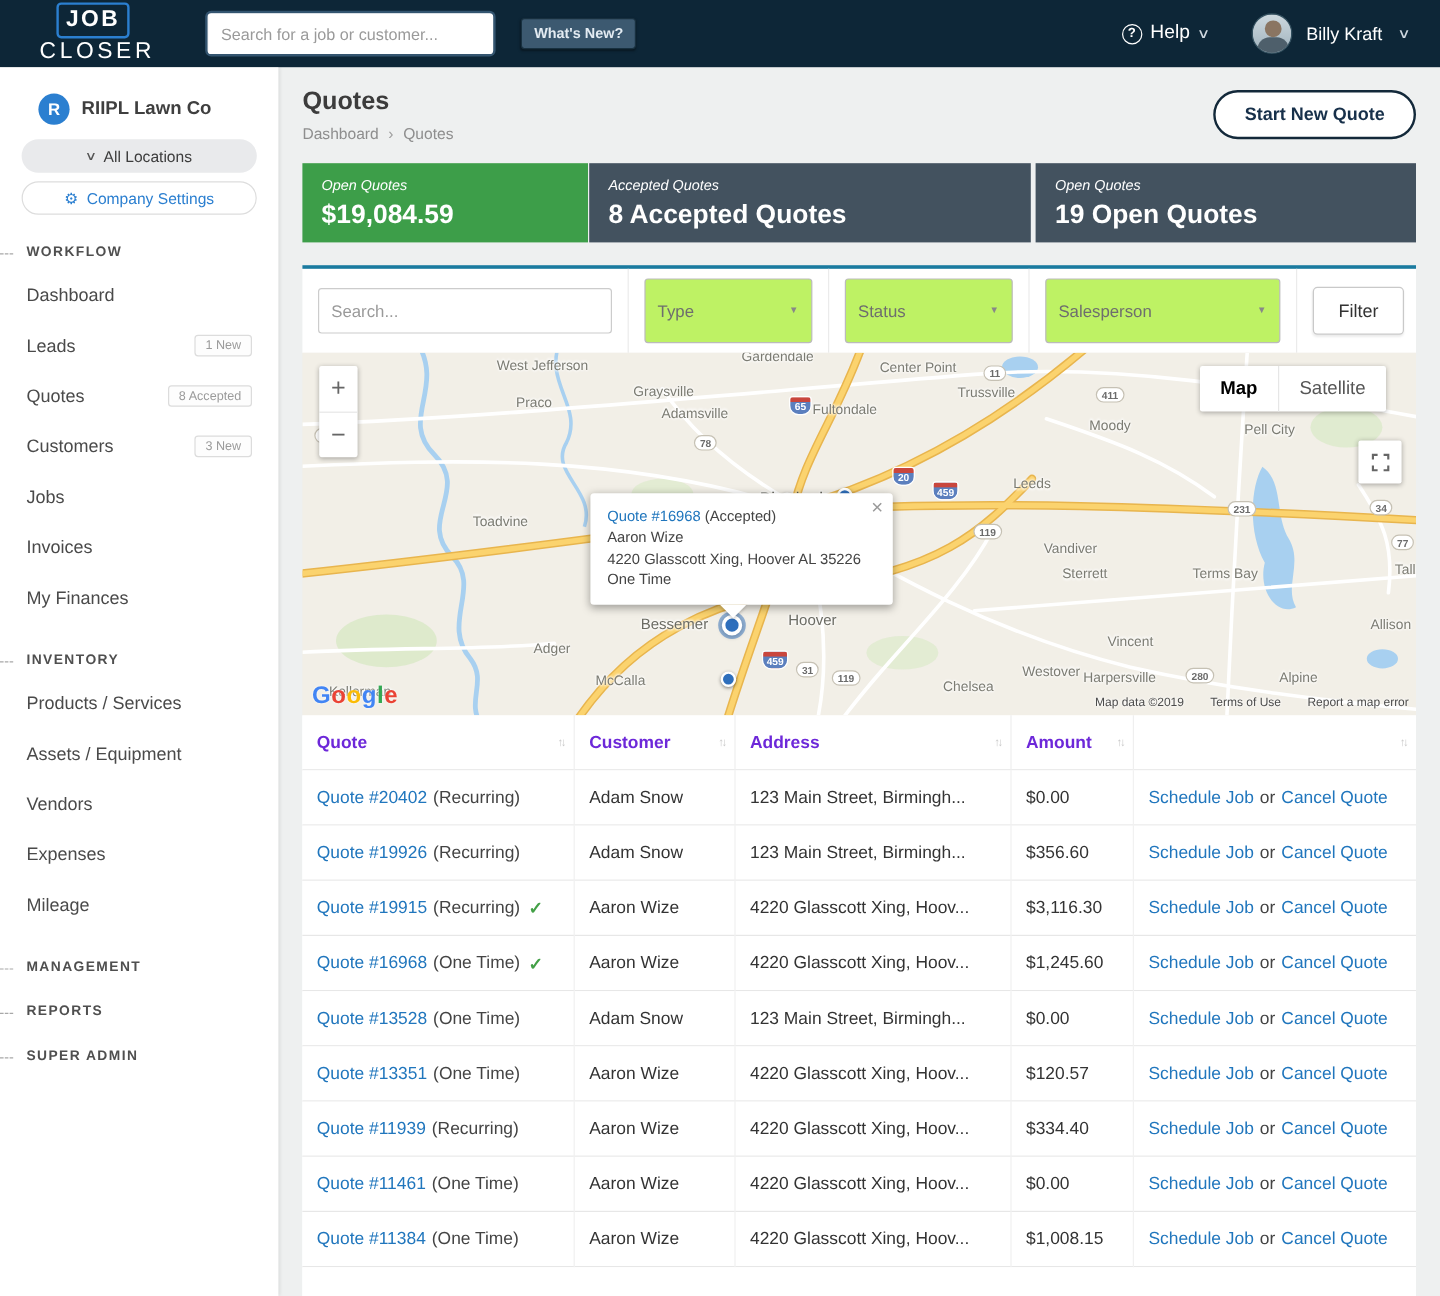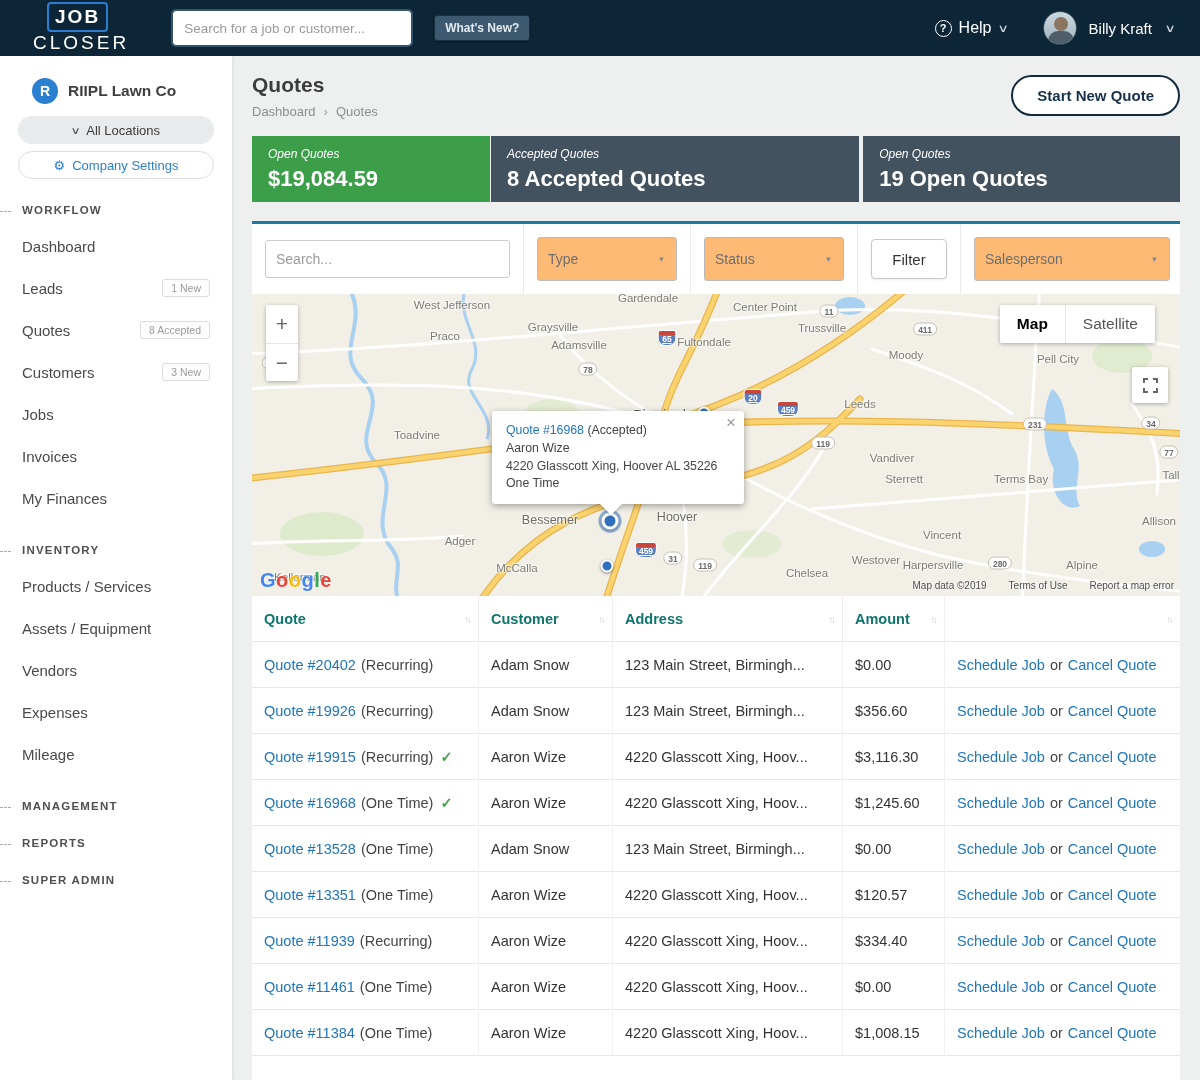--- a/index.html
+++ b/index.html
@@ -66,35 +66,35 @@
   .stat-card:nth-child(3) { flex: 1; }
   .stat-label { font-size: 12px; font-style: italic; }
   .stat-value { font-size: 22px; font-weight: bold; margin-top: 5px; }
 
   
   .filterbar { margin-top: 19px; background: #fff; border-top: 3px solid #1a7a9f; height: 73px; display: flex; align-items: center; }
   .fsec { display: flex; align-items: center; height: 100%; padding: 0 13px; }
   .fsec + .fsec { border-left: 1px solid #ebebeb; }
   .f-search { width: 245px; height: 38px; border: 1px solid #ccc; border-radius: 3px; padding: 0 10px; font-size: 14px; color: #333; outline: none; }
   .f-search::placeholder { color: #9a9a9a; }
-  .sel { position: relative; height: 44px; border: 1px solid #bbb; border-radius: 3px; background: #fdba74; display: flex; align-items: center; padding: 0 26px 0 10px; font-size: 14px; color: #6e6e6e; cursor: pointer; }
+  .sel { position: relative; height: 54px; border: 1px solid #bbb; border-radius: 3px; background: #bef264; display: flex; align-items: center; padding: 0 26px 0 10px; font-size: 14px; color: #6e6e6e; cursor: pointer; }
   .sel-type { width: 140px; } .sel-status { width: 140px; } .sel-sales { width: 196px; }
   .sel-arrow { position: absolute; right: 9px; top: 50%; transform: translateY(-50%) scale(.72); color: #888; font-size: 11px; }
   .sel-arrow::before { content: "▼"; }
   .btn-filter { margin-left: auto; width: 76px; height: 40px; background: #fff; border: 1px solid #c9c9c9; border-radius: 4px; font-size: 15px; color: #333; cursor: pointer; box-shadow: 0 1px 2px rgba(0,0,0,.08); }
   .fsec-last { flex: 1; }
 
   
   .map { position: relative; height: 302px; background: #f2efe7; overflow: hidden; }
   .map svg.base { position: absolute; inset: 0; }
   .map-label { position: absolute; transform: translate(-50%,-50%); font-size: 11.5px; color: #7b7b72; text-shadow: 0 0 3px #fff, 0 1px 2px #fff, 0 -1px 2px #fff; white-space: nowrap; z-index: 3; }
   .map-label.big { font-size: 12.5px; color: #6b6b63; }
   .map-label.city { font-size: 14px; color: #585850; letter-spacing: .3px; }
   .shield { position: absolute; transform: translate(-50%,-50%); z-index: 3; display: flex; align-items: center; justify-content: center; font-weight: bold; }
-  .shield.i { min-width: 19px; height: 16px; padding: 2px 3px 0; color: #fff; font-size: 8.5px; background: linear-gradient(180deg, #c9463d 0 4px, #5b7fbe 4px); border-radius: 3px 3px 8px 8px; border: 1px solid #fff; text-decoration: underline; }
+  .shield.i { min-width: 19px; height: 16px; padding: 2px 3px 0; color: #fff; font-size: 8.5px; background: linear-gradient(180deg, #c9463d 0 4px, #5b7fbe 4px); border-radius: 3px 3px 8px 8px; border: 1px solid #fff; }
   .shield.u { min-width: 17px; height: 13px; padding: 0 4px; color: #6b6b6b; font-size: 8.5px; background: #fff; border: 1px solid #c6c1b4; border-radius: 8px; }
   .marker { position: absolute; width: 13px; height: 13px; border-radius: 50%; background: #2f6fbc; border: 2px solid #fff; box-shadow: 0 1px 3px rgba(0,0,0,.45); transform: translate(-50%,-50%); z-index: 5; cursor: pointer; }
   .marker.active { width: 17px; height: 17px; border: 3px solid #fff; box-shadow: 0 0 0 3px rgba(47,111,188,.5), 0 1px 4px rgba(0,0,0,.4); }
   .info-window { position: absolute; left: 240px; top: 117px; width: 252px; background: #fff; border-radius: 3px; box-shadow: 0 2px 7px rgba(0,0,0,.35); padding: 11px 24px 11px 14px; z-index: 10; font-size: 12.3px; color: #444; line-height: 1.45; }
   .info-window::after { content: ""; position: absolute; left: 108px; bottom: -11px; border: 11px solid transparent; border-top-color: #fff; border-bottom: 0; filter: drop-shadow(0 2px 1px rgba(0,0,0,.15)); }
   .iw-close { position: absolute; top: 3px; right: 8px; color: #999; font-size: 17px; cursor: pointer; line-height: 1; }
   .iw-close::before { content: "×"; }
   .iw-link { color: #2076bd; }
   .zoom-ctl { position: absolute; left: 14px; top: 11px; width: 32px; background: #fff; box-shadow: 0 1px 4px rgba(0,0,0,.3); border-radius: 2px; z-index: 6; }
   .zoom-btn { width: 32px; height: 38px; display: flex; align-items: center; justify-content: center; font-size: 21px; color: #666; cursor: pointer; }
@@ -104,21 +104,21 @@
   .maptype-btn.sel-on { font-weight: bold; color: #000; }
   .maptype-btn + .maptype-btn { border-left: 1px solid #e6e6e6; }
   .fullscreen-ctl { position: absolute; right: 12px; top: 73px; width: 36px; height: 36px; background: #fff; box-shadow: 0 1px 4px rgba(0,0,0,.3); border-radius: 2px; display: flex; align-items: center; justify-content: center; z-index: 6; cursor: pointer; }
   .google-logo { position: absolute; left: 8px; bottom: 4px; font-size: 20px; font-weight: bold; z-index: 6; letter-spacing: .5px; text-shadow: 0 0 2px #fff; }
   .map-attrib { position: absolute; right: 6px; bottom: 5px; font-size: 10px; color: #4c4c4c; z-index: 6; display: flex; gap: 22px; text-shadow: 0 0 3px #fff, 0 0 3px #fff; }
   .map-attrib span { cursor: pointer; }
 
   
   .qtable { background: #fff; }
   .trow { display: grid; grid-template-columns: 227px 134px 230px 102px 1fr; align-items: center; height: 46px; border-bottom: 1px solid #e7e7e7; background: #fff; }
-  .thead .th { position: relative; font-size: 14.5px; font-weight: bold; color: #0f766e; padding: 0 36px 0 12px; height: 46px; display: flex; align-items: center; border-right: 1px solid #efefef; cursor: pointer; }
+  .thead .th { position: relative; font-size: 14.5px; font-weight: bold; color: #6d28d9; padding: 0 36px 0 12px; height: 46px; display: flex; align-items: center; border-right: 1px solid #efefef; cursor: pointer; }
   .thead .th:last-child { border-right: none; }
   .sort-icon { position: absolute; right: 8px; top: 50%; transform: translateY(-50%); font-size: 9.5px; color: #c9c9c9; letter-spacing: -2px; }
   .sort-icon::before { content: "↑↓"; }
   .td { font-size: 14.5px; color: #333; padding: 0 10px 0 12px; height: 46px; display: flex; align-items: center; border-right: 1px solid #f1f1f1; overflow: hidden; white-space: nowrap; }
   .td:last-child { border-right: none; }
   .link { color: #2076bd; }
   .quote-type { color: #444; margin-left: 5px; }
   .check { display: none; color: #43a047; font-weight: bold; margin-left: 7px; }
   .check::before { content: "✓"; }
   .trow.accepted .check { display: inline; }
@@ -273,28 +273,28 @@
             <span>Type</span>
             <span class="sel-arrow"></span>
           </div>
         </div>
         <div class="fsec">
           <div class="sel sel-status">
             <span>Status</span>
             <span class="sel-arrow"></span>
           </div>
         </div>
-        <div class="fsec fsec-last">
-          <button class="btn-filter">Filter</button>
-        </div>
         <div class="fsec">
           <div class="sel sel-sales">
             <span>Salesperson</span>
             <span class="sel-arrow"></span>
           </div>
+        </div>
+        <div class="fsec fsec-last">
+          <button class="btn-filter">Filter</button>
         </div>
       </div>
 
       <div class="map">
         <svg class="base" width="928" height="302" viewBox="0 0 928 302">
 
           <ellipse cx="70" cy="240" rx="42" ry="22" fill="#d8e9c6" opacity=".8"></ellipse>
           <ellipse cx="870" cy="62" rx="30" ry="17" fill="#d8e9c6" opacity=".7"></ellipse>
           <ellipse cx="300" cy="118" rx="26" ry="13" fill="#d8e9c6" opacity=".6"></ellipse>
           <ellipse cx="500" cy="250" rx="30" ry="14" fill="#d8e9c6" opacity=".6"></ellipse>
@@ -337,32 +337,32 @@
 
         <div id="map-labels">
             <span class="map-label" style="left: 396px; top: 4px;">Gardendale</span>
             <span class="map-label" style="left: 200px; top: 11px;">West Jefferson</span>
             <span class="map-label" style="left: 513px; top: 13px;">Center Point</span>
             <span class="map-label" style="left: 301px; top: 33px;">Graysville</span>
             <span class="map-label" style="left: 570px; top: 34px;">Trussville</span>
             <span class="map-label" style="left: 193px; top: 42px;">Praco</span>
             <span class="map-label" style="left: 327px; top: 51px;">Adamsville</span>
             <span class="map-label" style="left: 452px; top: 48px;">Fultondale</span>
-            <span class="map-label" style="left: 654px; top: 61px;">Moody</span>
+            <span class="map-label" style="left: 673px; top: 61px;">Moody</span>
             <span class="map-label" style="left: 806px; top: 65px;">Pell City</span>
             <span class="map-label" style="left: 608px; top: 110px;">Leeds</span>
             <span class="map-label city" style="left: 420px; top: 121px;">Birmingham</span>
             <span class="map-label" style="left: 165px; top: 141px;">Toadvine</span>
             <span class="map-label" style="left: 640px; top: 164px;">Vandiver</span>
             <span class="map-label" style="left: 652px; top: 185px;">Sterrett</span>
             <span class="map-label" style="left: 769px; top: 185px;">Terms Bay</span>
             <span class="map-label" style="left: 935px; top: 181px;">Talladega</span>
             <span class="map-label" style="left: 907px; top: 227px;">Allison</span>
             <span class="map-label" style="left: 690px; top: 241px;">Vincent</span>
-            <span class="map-label big" style="left: 298px; top: 226px; text-align: right;">Bessemer</span>
+            <span class="map-label big" style="left: 310px; top: 226px; text-align: right;">Bessemer</span>
             <span class="map-label big" style="left: 425px; top: 223px;">Hoover</span>
             <span class="map-label" style="left: 208px; top: 247px;">Adger</span>
             <span class="map-label" style="left: 624px; top: 266px;">Westover</span>
             <span class="map-label" style="left: 681px; top: 271px;">Harpersville</span>
             <span class="map-label" style="left: 555px; top: 279px;">Chelsea</span>
             <span class="map-label" style="left: 830px; top: 271px;">Alpine</span>
             <span class="map-label" style="left: 265px; top: 274px;">McCalla</span>
             <span class="map-label" style="left: 48px; top: 283px;">Kellerman</span>
           </div>
         <div id="map-shields">

